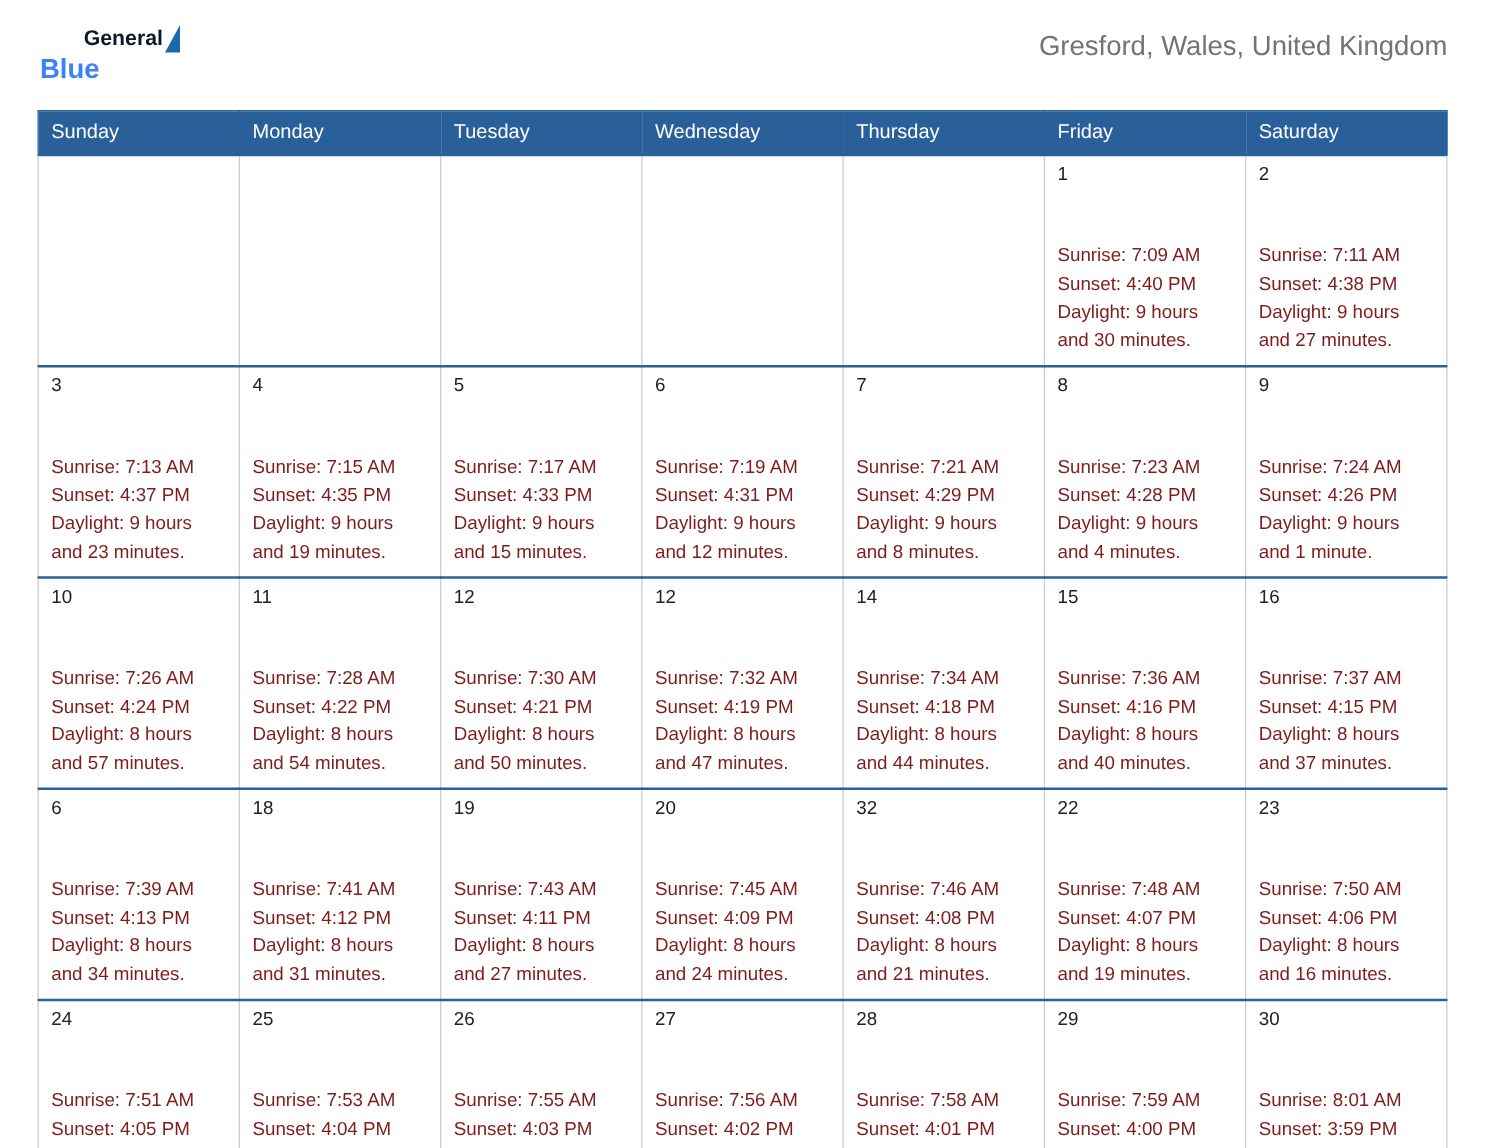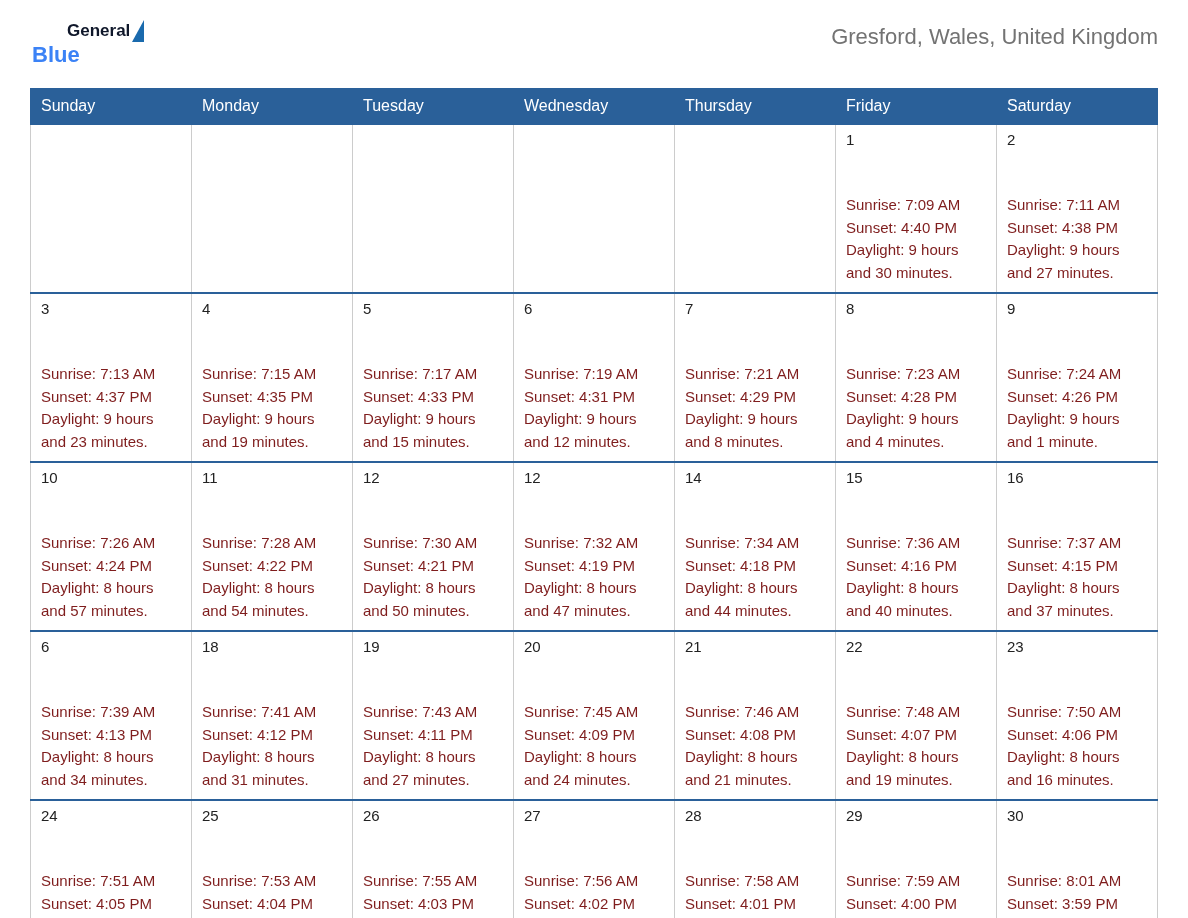--- a/index.html
+++ b/index.html
@@ -217,21 +217,21 @@
         </td>
         <td>
           <span class="day-number">19</span>
           <div class="day-info">Sunrise: 7:43 AM<br>Sunset: 4:11 PM<br>Daylight: 8 hours and 27 minutes.</div>
         </td>
         <td>
           <span class="day-number">20</span>
           <div class="day-info">Sunrise: 7:45 AM<br>Sunset: 4:09 PM<br>Daylight: 8 hours and 24 minutes.</div>
         </td>
         <td>
-          <span class="day-number">21</span>
+          <span class="day-number">32</span>
           <div class="day-info">Sunrise: 7:46 AM<br>Sunset: 4:08 PM<br>Daylight: 8 hours and 21 minutes.</div>
         </td>
         <td>
           <span class="day-number">22</span>
           <div class="day-info">Sunrise: 7:48 AM<br>Sunset: 4:07 PM<br>Daylight: 8 hours and 19 minutes.</div>
         </td>
         <td>
           <span class="day-number">23</span>
           <div class="day-info">Sunrise: 7:50 AM<br>Sunset: 4:06 PM<br>Daylight: 8 hours and 16 minutes.</div>
         </td>

